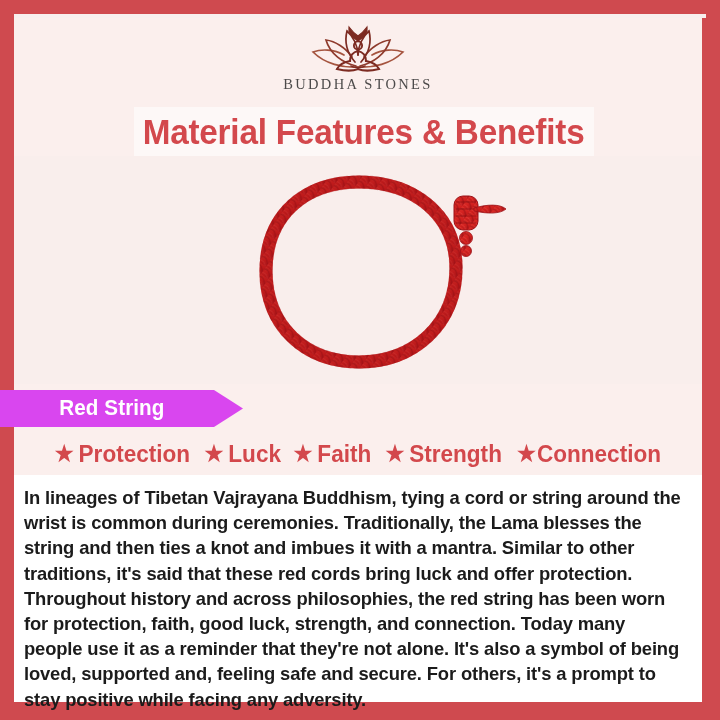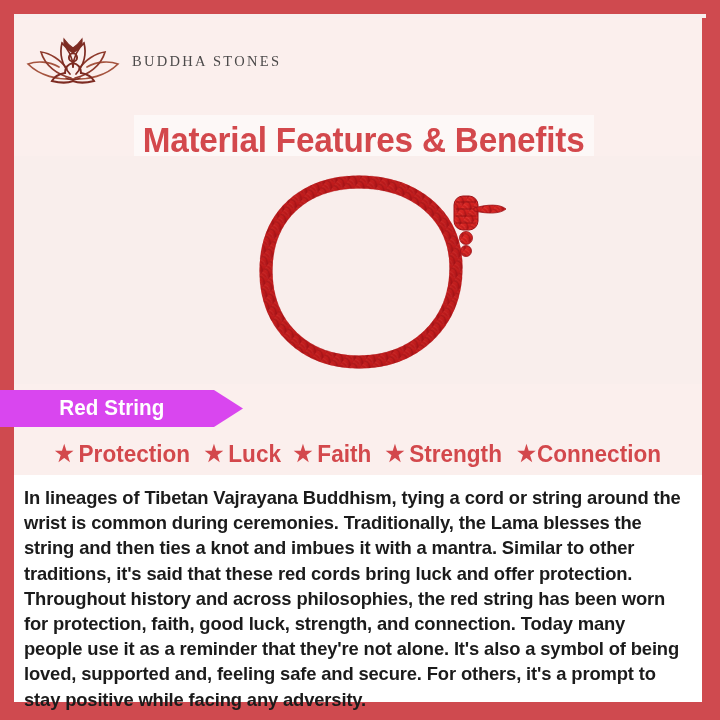--- a/index.html
+++ b/index.html
@@ -58,21 +58,21 @@
     background: #fbefed;
   }
 
   
   .logo-wrap {
     position: absolute;
     left: 0; top: 0;
     width: 688px;
     height: 80px;
     display: flex;
-    flex-direction: row;
+    flex-direction: column;
     align-items: center;
     justify-content: flex-start;
     padding-top: 4px;
   }
   .logo-mark { width: 118px; height: 52px; display: block; }
   .logo-text {
     margin-top: 2px;
     font-family: "Liberation Serif", serif;
     font-size: 14.5px;
     letter-spacing: 2.3px;
@@ -82,21 +82,20 @@
 
   
   .title-band {
     position: absolute;
     left: 120px; top: 89px;
     width: 460px; height: 49px;
     background: #fdf8f7;
     display: flex;
     align-items: center;
     justify-content: center;
-    margin-top: 8px;
   }
   .title-text {
     font-size: 35px;
     font-weight: 700;
     color: #d3484c;
     letter-spacing: -0.2px;
     transform: scaleX(0.95);
     white-space: nowrap;
   }
 

